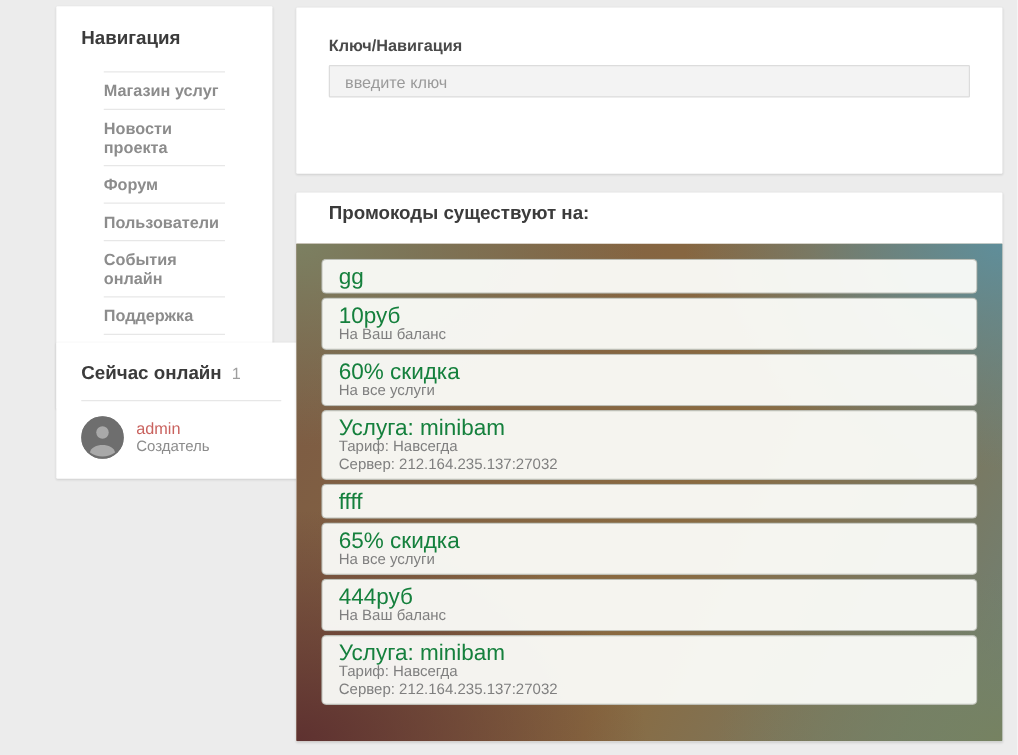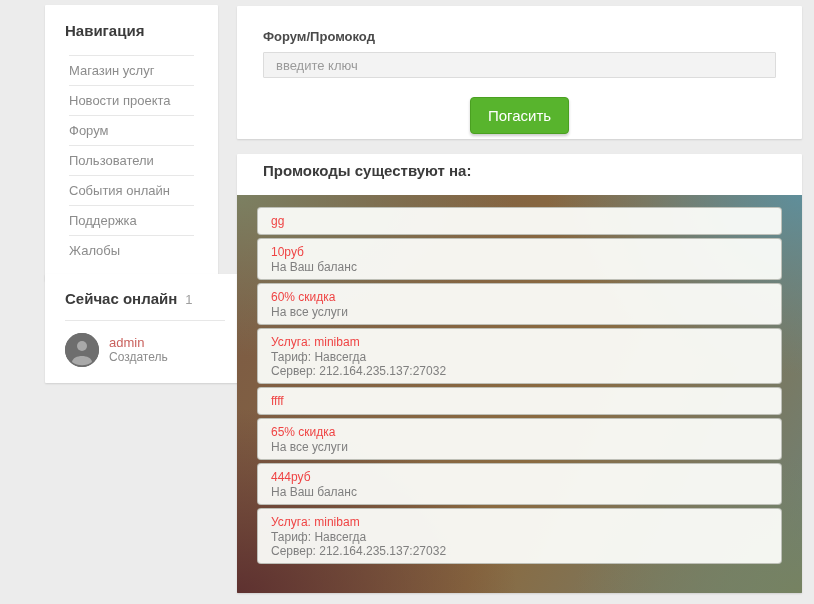--- a/index.html
+++ b/index.html
@@ -9,21 +9,21 @@
     font-family:"Liberation Sans", sans-serif;
     -webkit-font-smoothing:antialiased;
   }
   .panel{
     position:absolute;background:#ffffff;box-sizing:border-box;
     box-shadow:0 1px 2px rgba(0,0,0,0.12);border-radius:1px;
   }
   
   .nav-panel{left:45px;top:5px;width:173px;padding:17px 20px 12px;}
   .nav-title{font-size:15px;font-weight:bold;color:#3b3b3b;margin:0 0 16px;}
-  .nav-list{list-style:none;margin:4px;padding:0;}
+  .nav-list{list-style:none;margin:18px;padding:0;font-weight:bold;}
   .nav-item{
     border-top:1px solid #e7e7e7;padding:7px 0;font-size:13px;color:#8c8c8c;
     cursor:pointer;line-height:15px;
   }
   
   .online-panel{left:45px;top:274px;width:200px;padding:16px 20px 16px;}
   .online-title-row{margin-bottom:12px;}
   .online-title{font-size:15px;font-weight:bold;color:#3b3b3b;}
   .online-count{font-size:13px;color:#9e9e9e;margin-left:8px;}
   .online-divider{border-top:1px solid #e7e7e7;margin:0 0 12px;}
@@ -62,21 +62,21 @@
       radial-gradient(85% 70% at 0% 0%, rgba(124,130,99,0.95) 0%, rgba(124,130,99,0) 58%),
       radial-gradient(65% 55% at 100% 100%, rgba(118,130,97,1) 0%, rgba(118,130,97,0) 62%),
       linear-gradient(115deg, #7b5a44 0%, #8a6a40 55%, #6f8277 100%);
   }
   .promo-card{
     background:rgba(251,252,249,0.95);
     border:1px solid rgba(85,92,78,0.35);
     border-radius:4px;margin-bottom:3px;padding:5px 13px;
   }
   .promo-card:last-child{margin-bottom:0;}
-  .promo-card-title{font-size:12px;color:#ef4444;line-height:16px;}
+  .promo-card-title{font-size:18px;color:#15803d;line-height:16px;}
   .promo-card-line{font-size:12px;color:#7f7f7f;line-height:14px;}
 </style>
 </head>
 <body>
 
 <div class="panel nav-panel">
   <h3 class="nav-title">Навигация</h3>
   <ul class="nav-list">
       <li class="nav-item">Магазин услуг</li>
       <li class="nav-item">Новости проекта</li>
@@ -102,25 +102,22 @@
       </svg>
     </span>
     <div class="user-meta">
       <div class="user-name">admin</div>
       <div class="user-role">Создатель</div>
     </div>
   </div>
 </div>
 
 <div class="panel redeem-panel">
-  <label class="redeem-label">Форум/Промокод</label>
+  <label class="redeem-label">Ключ/Навигация</label>
   <input type="text" class="redeem-input" placeholder="введите ключ" style="">
-  <div class="btn-row">
-    <button class="redeem-btn">Погасить</button>
-  </div>
 </div>
 
 <div class="panel promo-panel">
   <div class="promo-header">
     <span class="promo-title">Промокоды существуют на:</span>
   </div>
   <div class="promo-gradient">
     <div id="promo-list">
         <div class="promo-card">
           <div class="promo-card-title">gg</div>

